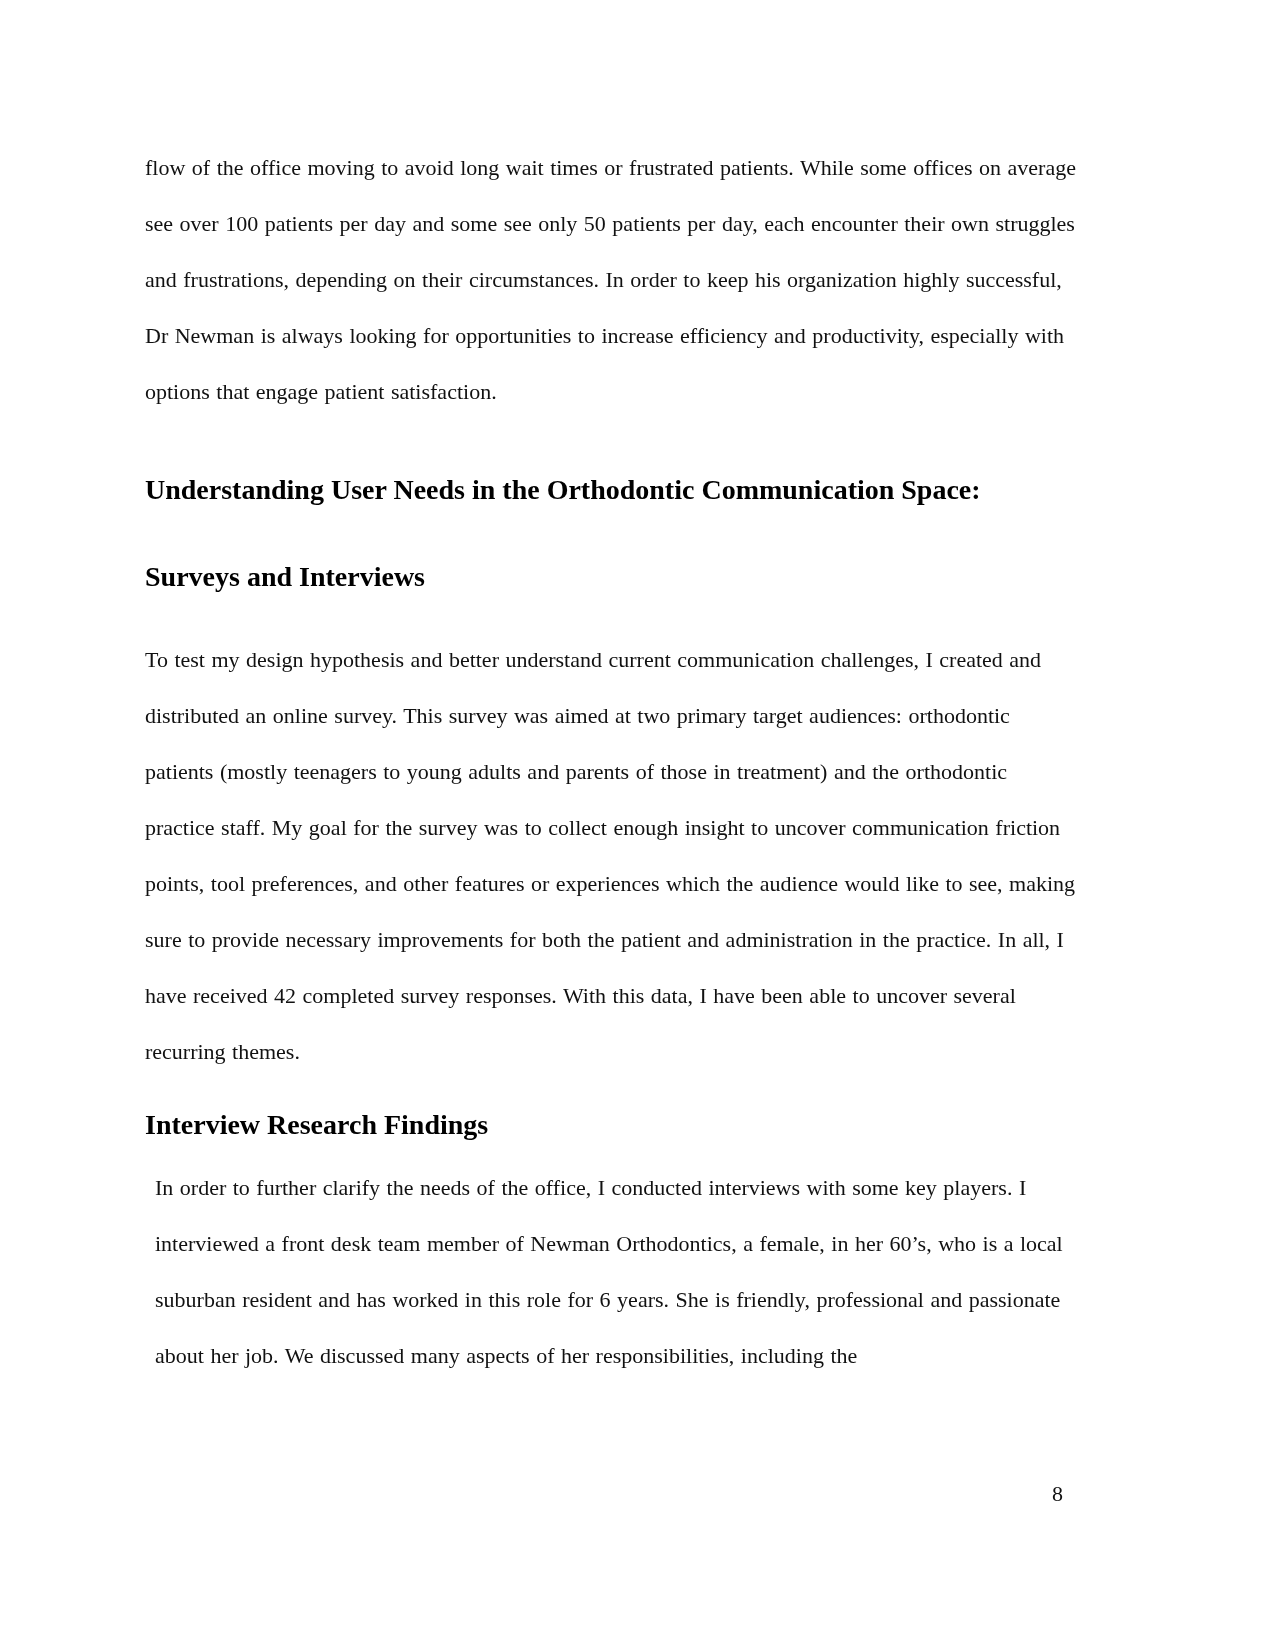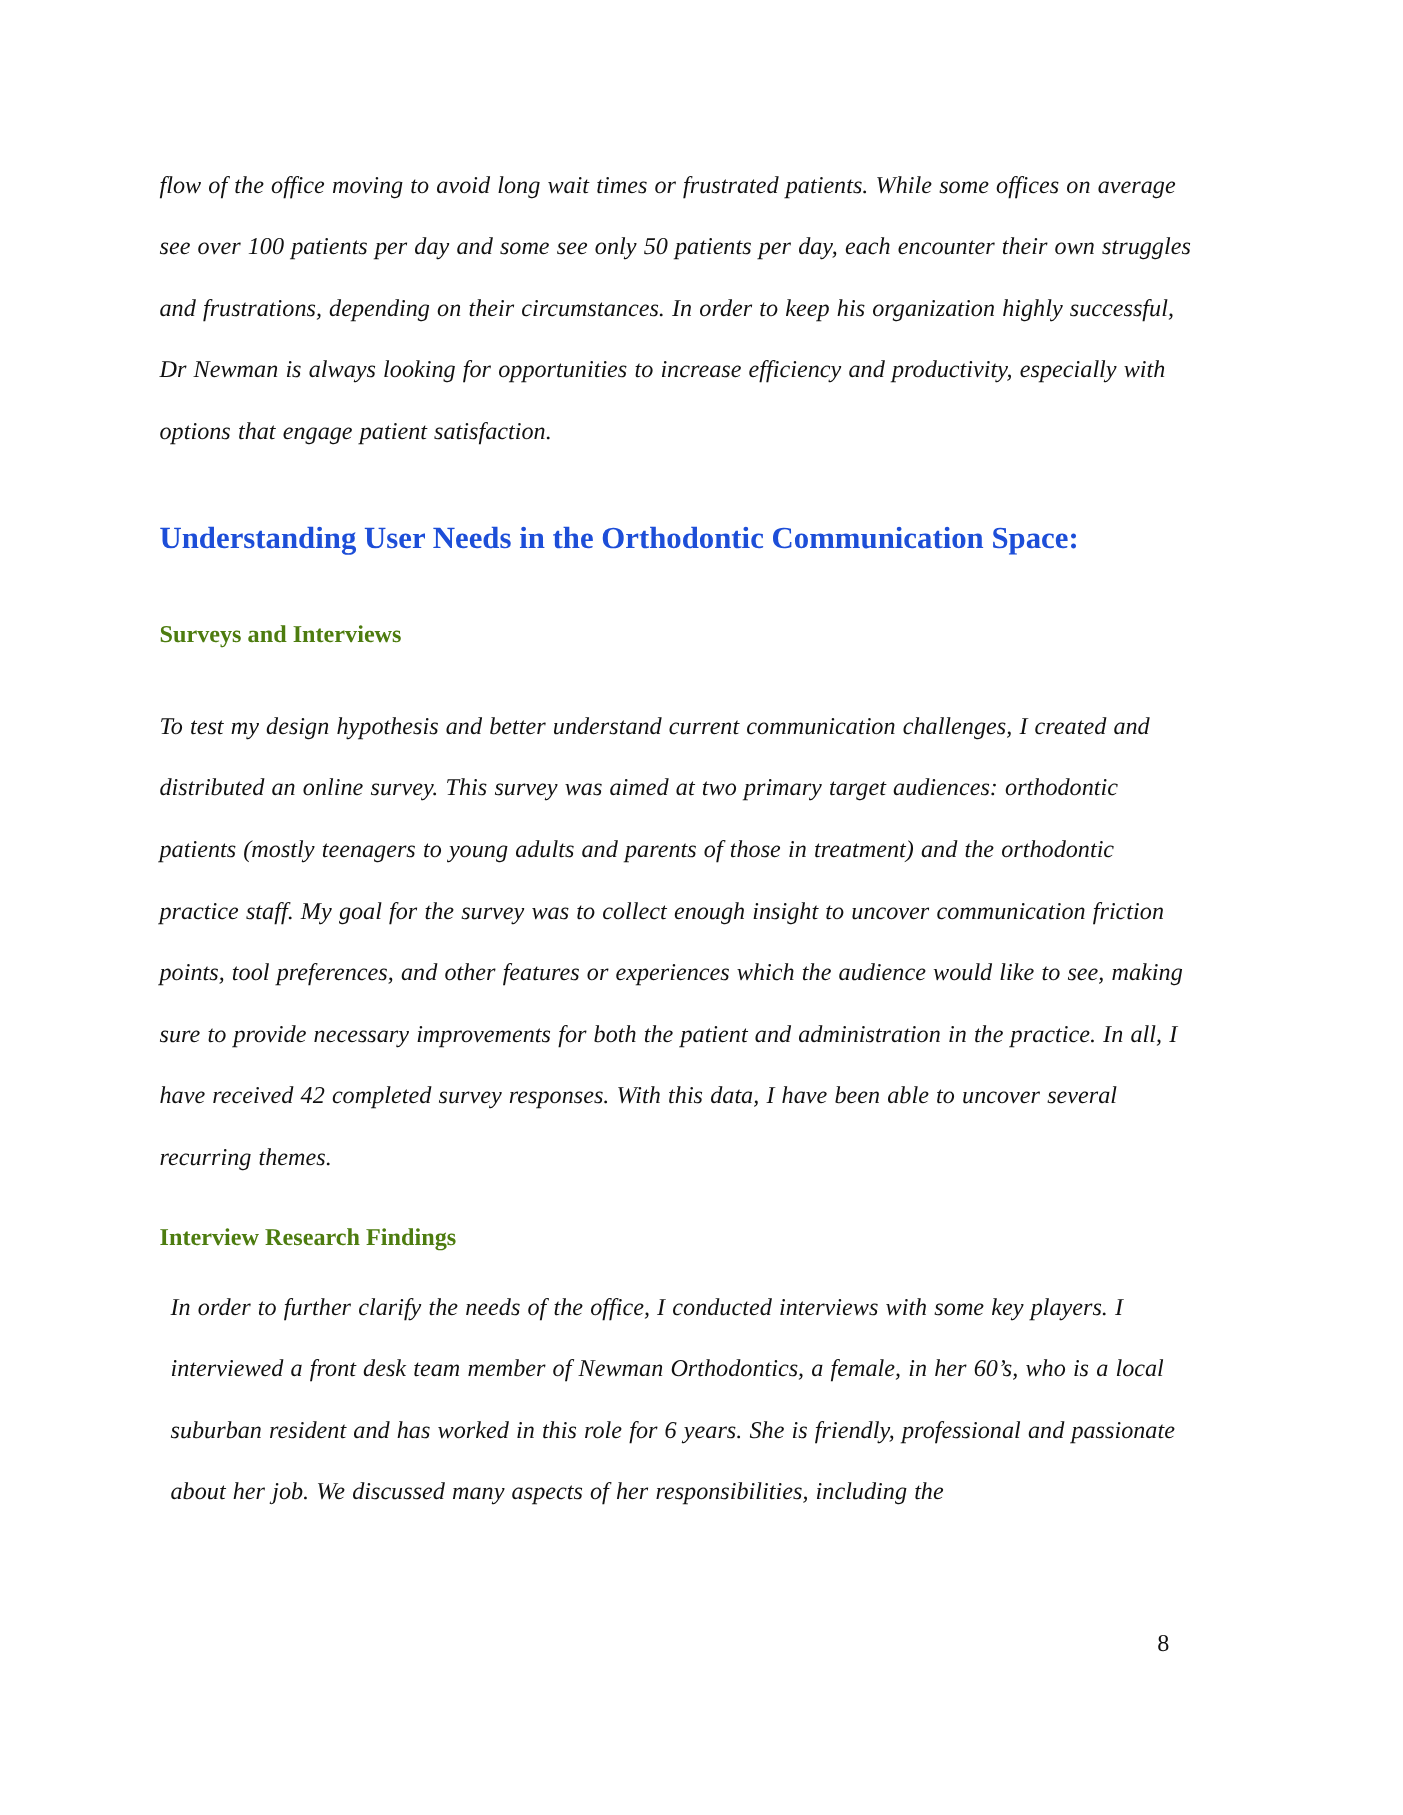--- a/index.html
+++ b/index.html
@@ -22,35 +22,34 @@
     left: 145px;
     top: 140px;
     width: 938px;
   }
   p.body {
     margin: 0;
     font-size: 22px;
     line-height: 56px;
     text-align: left;
     word-spacing: 1px;
-    font-style: italic;
   }
   h1.main-heading {
     margin: 50px 0 0 0;
     font-size: 28px;
     line-height: 40px;
     font-weight: bold;
-    color: #1d4ed8;
+    color: #000000;
   }
   h2.subheading {
     margin: 0;
-    font-size: 22px;
+    font-size: 28px;
     line-height: 30px;
     font-weight: bold;
-    color: #4d7c0f;
+    color: #000000;
   }
   h2.sub-1 { margin-top: 52px; }
   p.para-2 { margin-top: 40px; }
   h2.sub-2 { margin-top: 30px; }
   p.para-3 { margin-top: 20px; margin-left: 10px; }
   .page-number {
     position: absolute;
     left: 1052px;
     top: 1480px;
     font-size: 22px;

